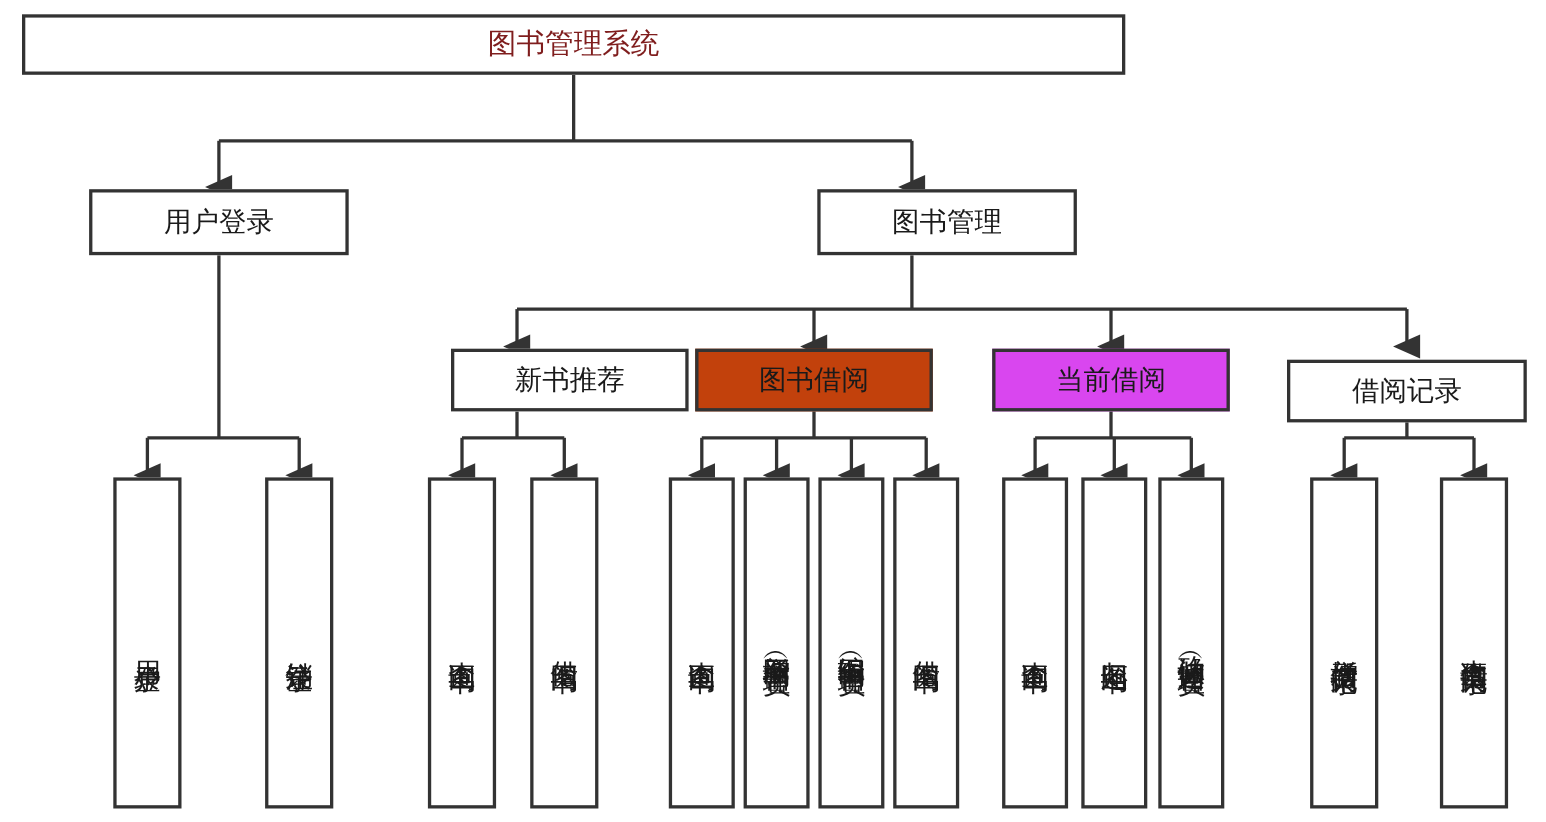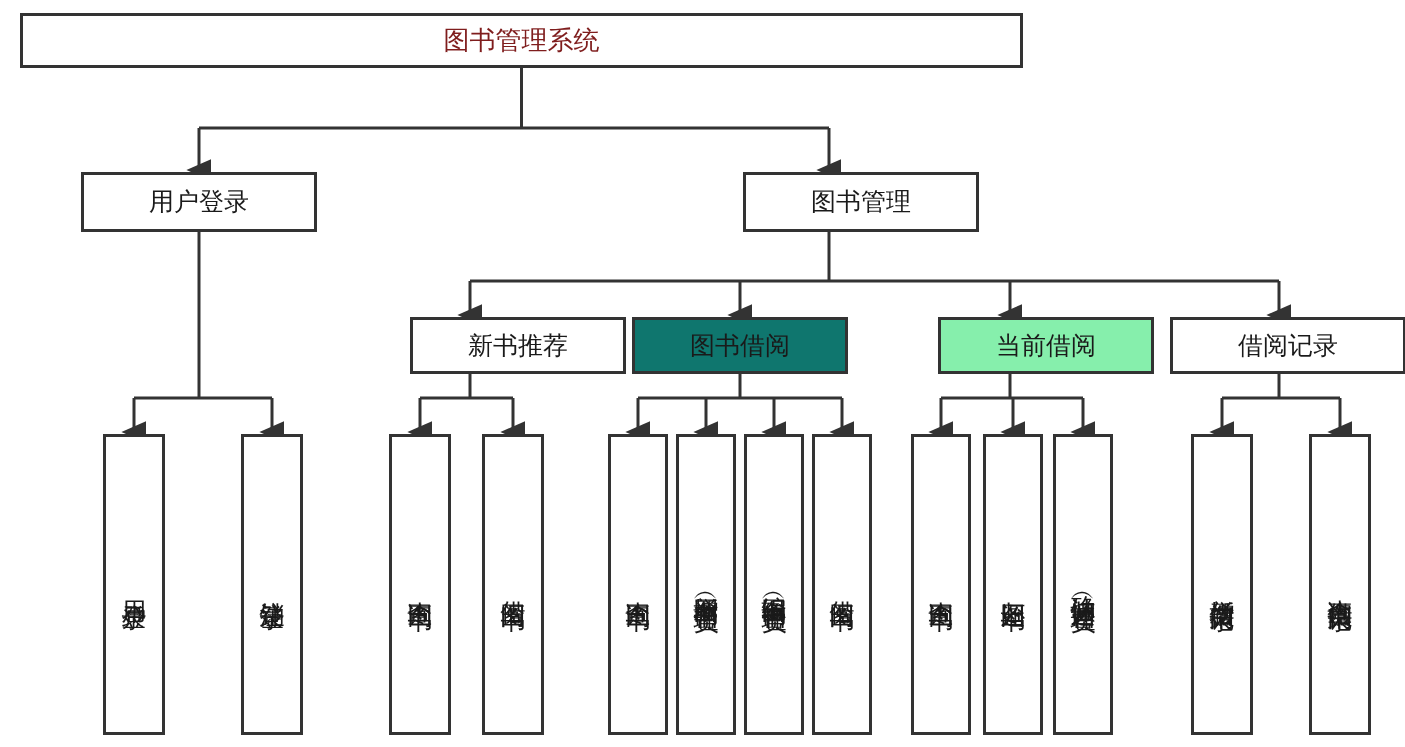--- a/index.html
+++ b/index.html
@@ -120,27 +120,27 @@
       </div>
       <div class="node horizontal" style="left: 81px; top: 172px; width: 236px; height: 60px; border-color: rgb(51, 51, 51); background: rgb(255, 255, 255);">
         <span class="node-label" style="color: rgb(26, 26, 26);">用户登录</span>
       </div>
       <div class="node horizontal" style="left: 711px; top: 172px; width: 236px; height: 60px; border-color: rgb(51, 51, 51); background: rgb(255, 255, 255); margin-left: 32px;">
         <span class="node-label" style="color: rgb(26, 26, 26);">图书管理</span>
       </div>
       <div class="node horizontal" style="left: 362px; top: 317px; width: 216px; height: 57px; border-color: rgb(51, 51, 51); background: rgb(255, 255, 255); margin-left: 48px;">
         <span class="node-label" style="color: rgb(26, 26, 26);">新书推荐</span>
       </div>
-      <div class="node horizontal" style="left: 632px; top: 317px; width: 216px; height: 57px; border-color: rgb(51, 51, 51); background: #0f766e; justify-content: center;">
+      <div class="node horizontal" style="left: 632px; top: 317px; width: 216px; height: 57px; border-color: rgb(51, 51, 51); background: #c2410c; justify-content: center;">
         <span class="node-label" style="color: rgb(26, 26, 26);">图书借阅</span>
       </div>
-      <div class="node horizontal" style="left: 902px; top: 317px; width: 216px; height: 57px; border-color: rgb(51, 51, 51); background: #86efac; margin-left: 36px;">
+      <div class="node horizontal" style="left: 902px; top: 317px; width: 216px; height: 57px; border-color: rgb(51, 51, 51); background: #d946ef;">
         <span class="node-label" style="color: rgb(26, 26, 26);">当前借阅</span>
       </div>
-      <div class="node horizontal" style="left: 1170px; top: 317px; width: 236px; height: 57px; border-color: rgb(51, 51, 51); background: rgb(255, 255, 255);">
+      <div class="node horizontal" style="left: 1170px; top: 327px; width: 218px; height: 57px; border-color: rgb(51, 51, 51); background: rgb(255, 255, 255);">
         <span class="node-label" style="color: rgb(26, 26, 26);">借阅记录</span>
       </div>
       <div class="node vertical" style="left: 103px; top: 434px; width: 62px; height: 301px; border-color: rgb(51, 51, 51); background: rgb(255, 255, 255);">
         <span class="node-label" style="color: rgb(26, 26, 26);">用户登录</span>
       </div>
       <div class="node vertical" style="left: 241px; top: 434px; width: 62px; height: 301px; border-color: rgb(51, 51, 51); background: rgb(255, 255, 255);">
         <span class="node-label" style="color: rgb(26, 26, 26);">注销登录</span>
       </div>
       <div class="node vertical" style="left: 389px; top: 434px; width: 62px; height: 301px; border-color: rgb(51, 51, 51); background: rgb(255, 255, 255);">
         <span class="node-label" style="color: rgb(26, 26, 26);">查询图书</span>

